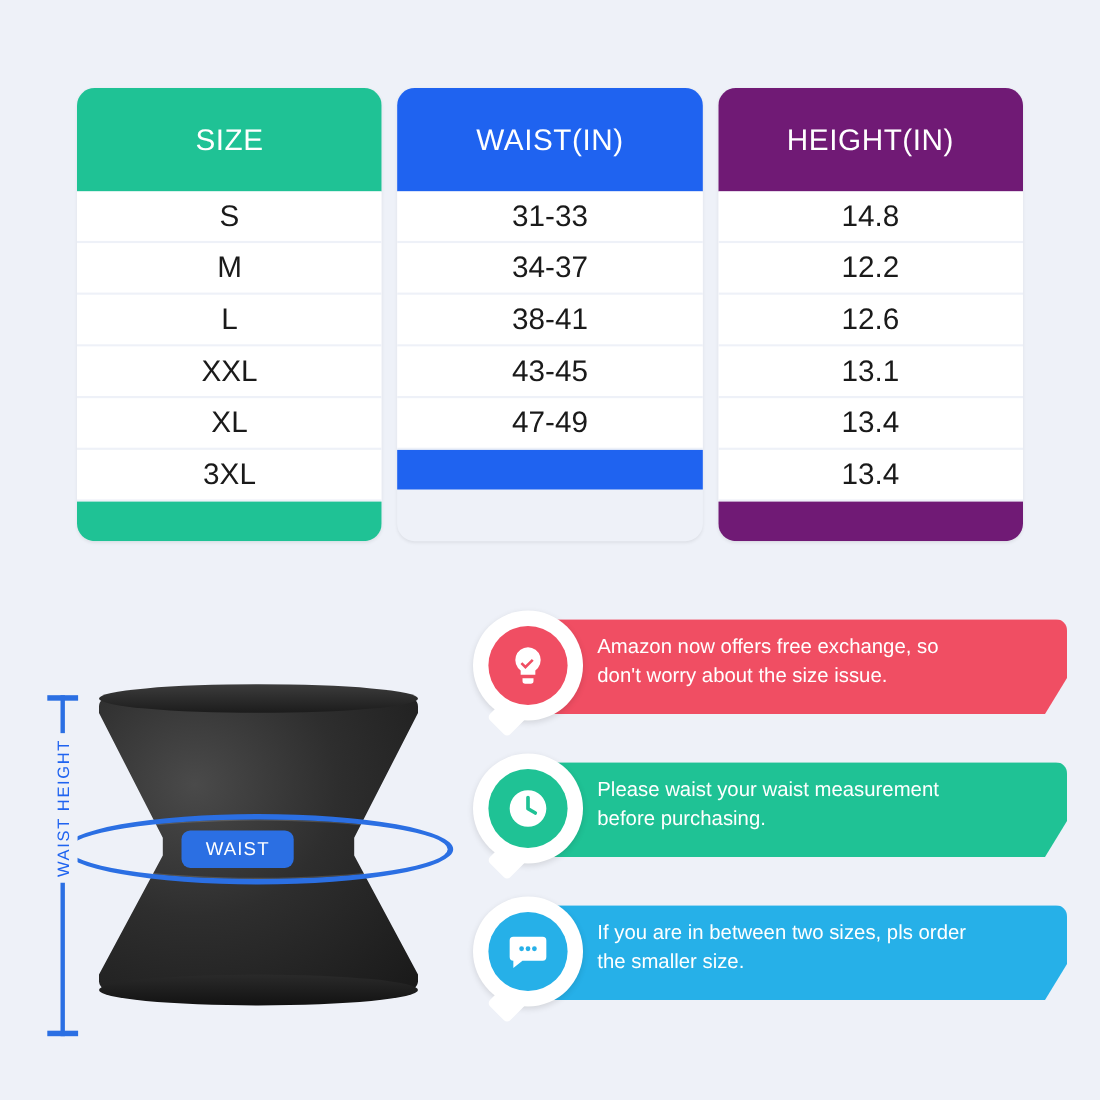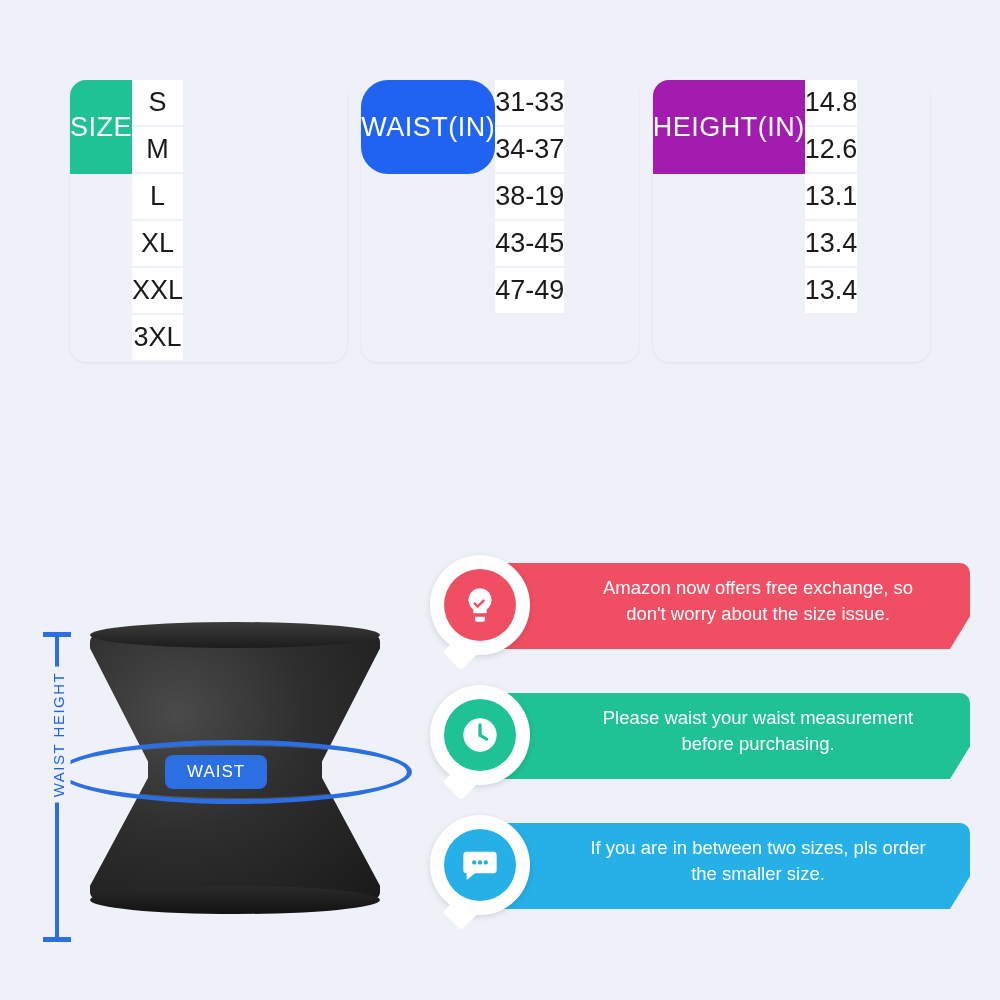--- a/index.html
+++ b/index.html
@@ -17,21 +17,21 @@
     left: 70px; top: 80px;
     width: 860px;
     display: flex;
     gap: 14px;
   }
   .col {
     flex: 1;
     border-radius: 16px;
     overflow: hidden;
     display: flex;
-    flex-direction: row;
+    flex-direction: column;
     box-shadow: 0 1px 3px rgba(0,0,0,0.07);
   }
   .col .head {
     height: 94px;
     display: flex;
     align-items: center;
     justify-content: center;
     color: #fff;
     font-size: 27px;
     letter-spacing: 0.5px;
@@ -43,22 +43,22 @@
     display: flex;
     align-items: center;
     justify-content: center;
     font-size: 27px;
     color: #1a1a1a;
     border-bottom: 2px solid #eef1f8;
   }
   .col .foot { height: 36px; }
 
   .c-size .head, .c-size .foot { background: #1fc295; }
-  .c-waist .head, .c-waist .foot { background: #1f63f0; border-radius: 27px; }
-  .c-height .head, .c-height .foot { background: #a21caf; }
+  .c-waist .head, .c-waist .foot { background: #1f63f0; }
+  .c-height .head, .c-height .foot { background: #701a75; }
 
   
   .product {
     position: absolute;
     left: 30px; top: 592px;
     width: 400px; height: 420px;
   }
   .belt {
     position: absolute;
     left: 60px; top: 40px;
@@ -183,66 +183,66 @@
     border-radius: 50%;
     display: flex; align-items: center; justify-content: center;
   }
   .note-1 .disc { background: #f04e63; }
   .note-2 .disc { background: #1fc295; }
   .note-3 .disc { background: #26b0e8; }
   .disc svg { width: 40px; height: 40px; fill: #ffffff; }
 
   .note-text {
     position: absolute;
-    left: 133px; top: 20px;
+    left: 113px; top: 20px;
     width: 390px;
     color: #ffffff;
     font-size: 18.5px;
     line-height: 1.38;
     z-index: 4;
     white-space: pre-line;
-    text-align: center;
   }
 </style>
 </head>
 <body>
 
 <div class="page">
 
   <div class="table-wrap">
 
     <div class="col c-size">
       <div class="head">SIZE</div>
       <div class="body">
         <div class="cell">S</div>
         <div class="cell">M</div>
         <div class="cell">L</div>
+        <div class="cell">XXL</div>
         <div class="cell">XL</div>
-        <div class="cell">XXL</div>
         <div class="cell">3XL</div>
       </div>
       <div class="foot"></div>
     </div>
 
     <div class="col c-waist">
       <div class="head">WAIST(IN)</div>
       <div class="body">
         <div class="cell">31-33</div>
         <div class="cell">34-37</div>
-        <div class="cell">38-19</div>
+        <div class="cell">38-41</div>
         <div class="cell">43-45</div>
         <div class="cell">47-49</div>
       </div>
       <div class="foot"></div>
     </div>
 
     <div class="col c-height">
       <div class="head">HEIGHT(IN)</div>
       <div class="body">
         <div class="cell">14.8</div>
+        <div class="cell">12.2</div>
         <div class="cell">12.6</div>
         <div class="cell">13.1</div>
         <div class="cell">13.4</div>
         <div class="cell">13.4</div>
       </div>
       <div class="foot"></div>
     </div>
 
   </div>
 

